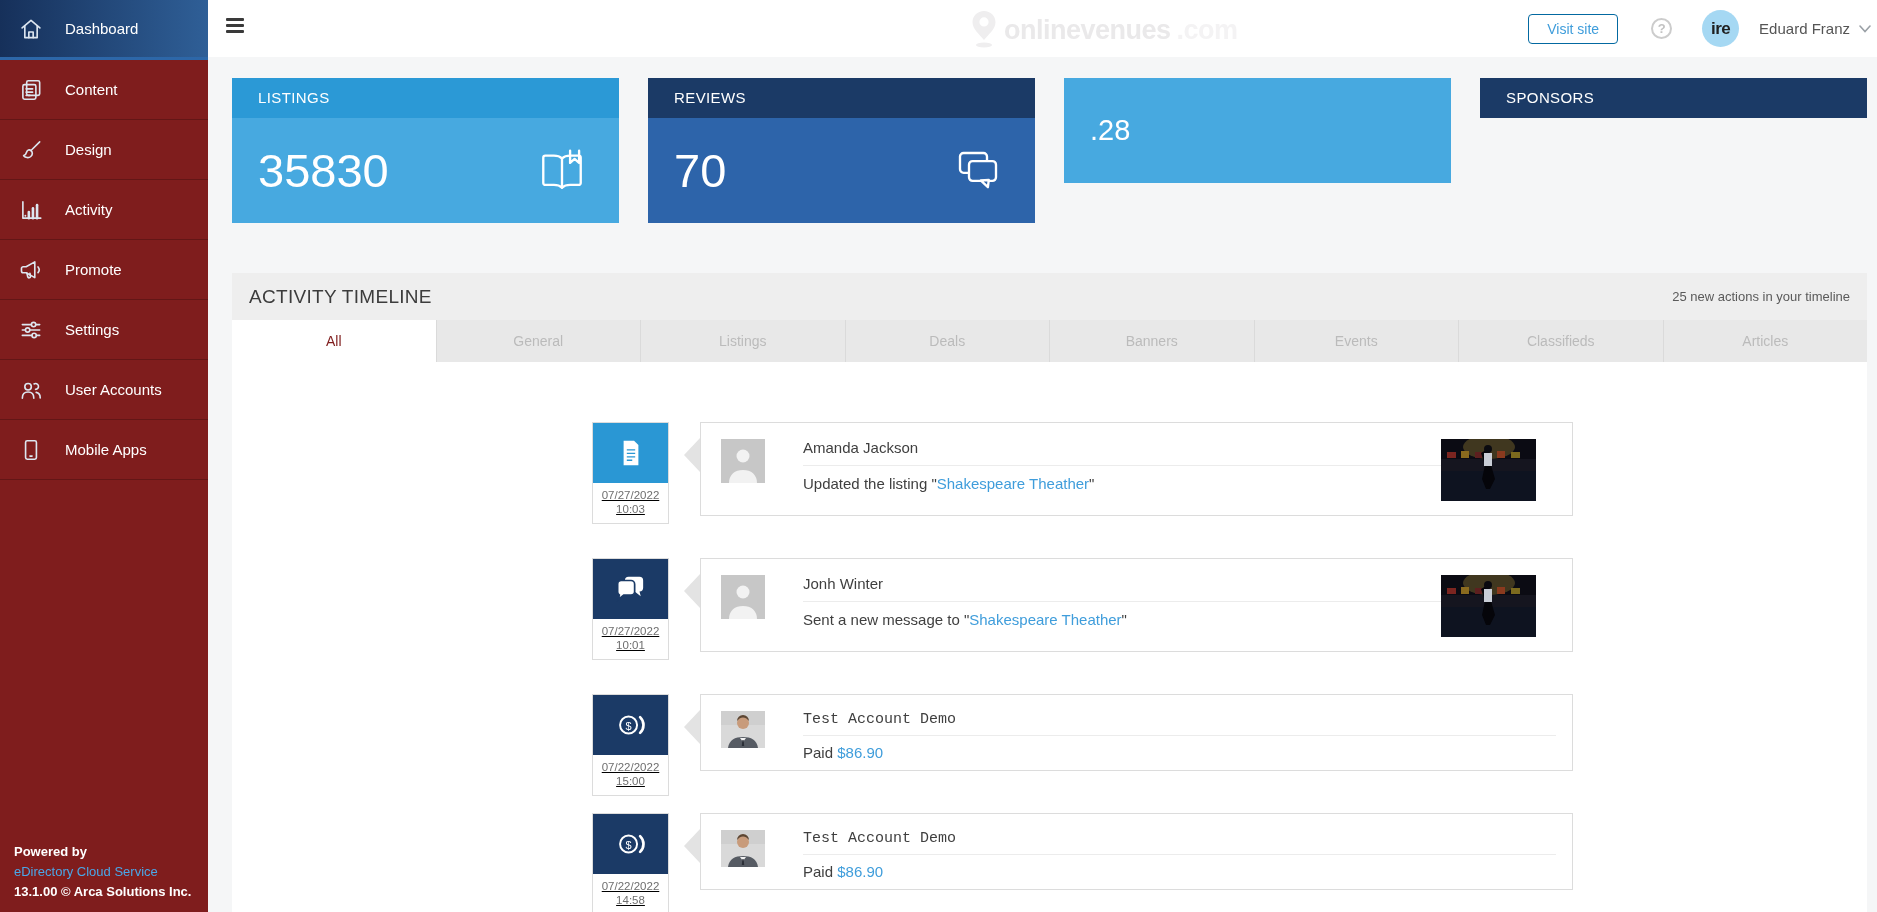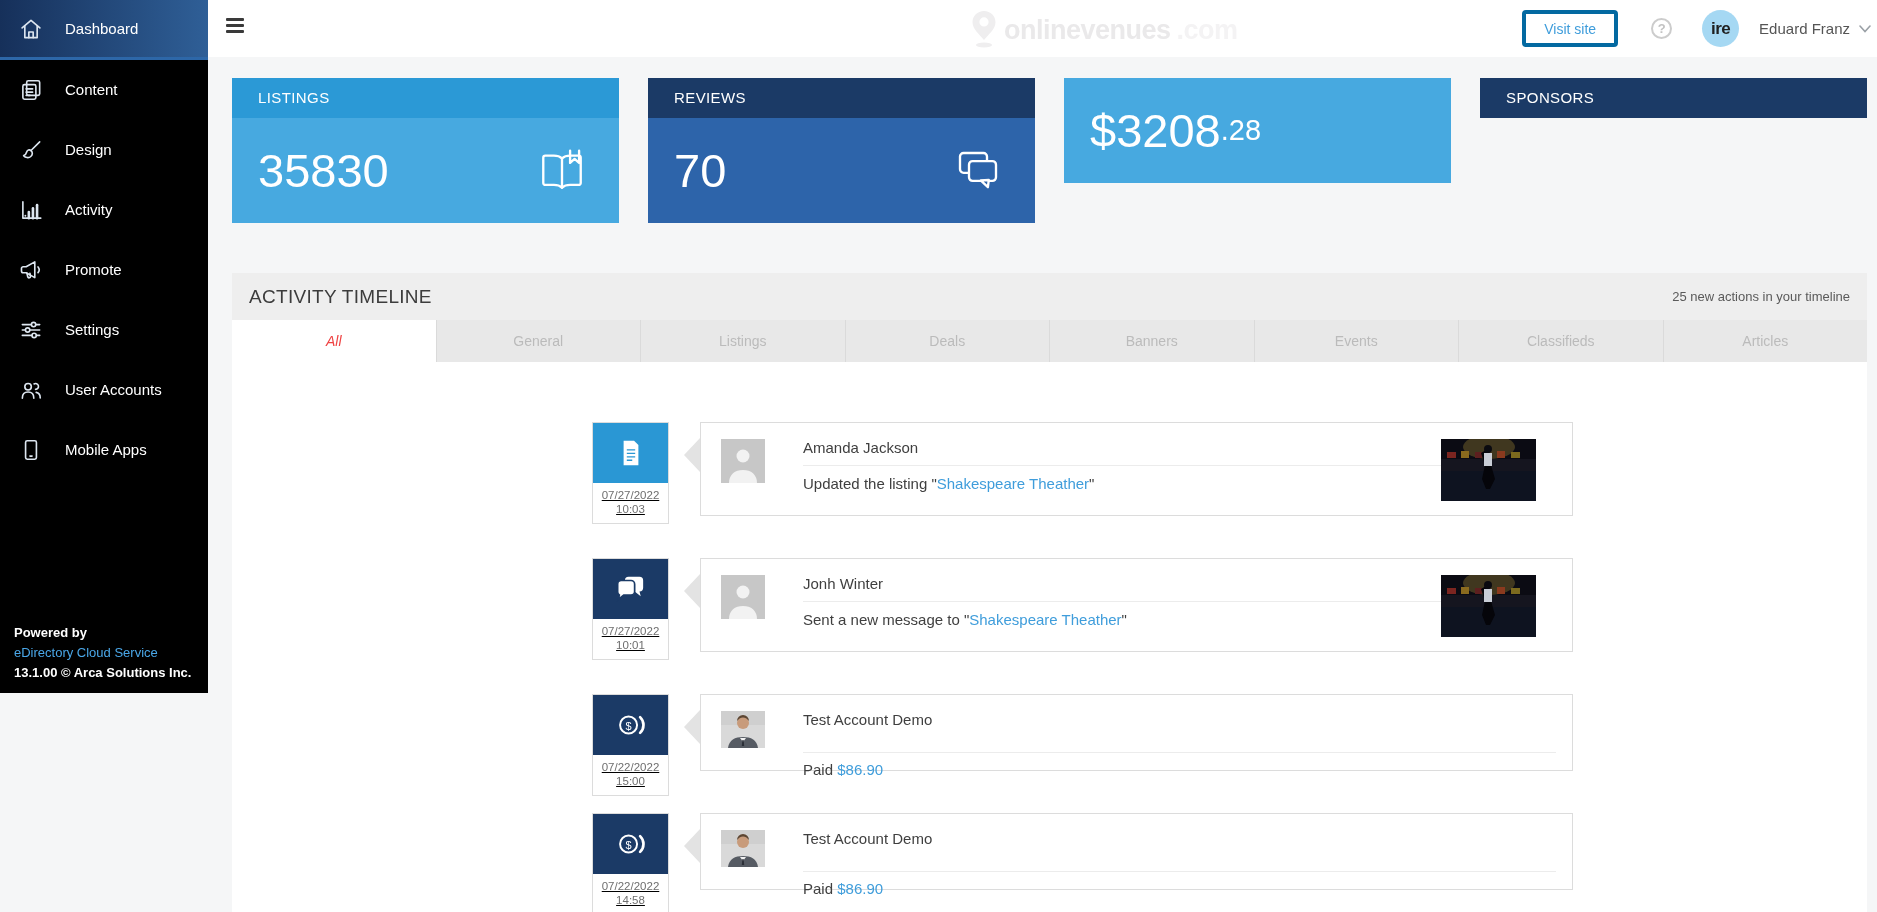--- a/index.html
+++ b/index.html
@@ -3,21 +3,21 @@
 <meta charset="utf-8">
 <style>
   * { box-sizing: border-box; }
   html,body { margin:0; padding:0; }
   body {
     width:1877px; height:912px; overflow:hidden; position:relative;
     background:#f5f6f7; font-family:"Liberation Sans", sans-serif;
   }
 
   
-  .sidebar { position:absolute; left:0; top:0; width:208px; height:693px; background:#000000; z-index:5; }
+  .sidebar { position:absolute; left:0; top:0; width:208px; height:912px; background:#7f1d1d; z-index:5; }
   .nav-item {
     height:60px; display:flex; align-items:center; padding-left:17px;
     border-bottom:1px solid rgba(0,0,0,0.22); cursor:pointer;
   }
   .nav-item .nicon { width:27px; height:27px; flex:0 0 27px; display:flex; align-items:center; justify-content:center; }
   .nav-item .nlabel { margin-left:21px; color:#ffffff; font-size:15px; }
   .nav-item.active { background:linear-gradient(90deg,#16305a 0%, #2f5f97 100%); border-bottom:3px solid #2d67a8; }
   .nicon svg { stroke:#dde6f0; fill:none; stroke-width:1.5; stroke-linecap:round; stroke-linejoin:round; }
   .sidebar-footer { position:absolute; left:14px; bottom:10px; font-size:13px; line-height:20px; color:#ffffff; }
   .sf-bold { font-weight:bold; }
@@ -26,21 +26,21 @@
   
   .topbar { position:absolute; left:208px; top:0; right:0; height:57px; background:#ffffff; z-index:4; }
   .hamburger { position:absolute; left:18px; top:18px; width:18px; height:15px; cursor:pointer; }
   .hamburger span { display:block; height:3px; background:#3a3a3a; margin-bottom:3px; border-radius:1px; }
   .watermark { position:absolute; left:762px; top:9px; display:flex; align-items:flex-start; user-select:none; }
   .wm-pin svg { fill:#efeeef; }
   .wm-text { font-size:27px; font-weight:bold; color:#eae9ea; margin-left:6px; margin-top:6px; letter-spacing:-0.5px; }
   .wm-tld { color:#f4f3f4; font-weight:bold; }
   .header-right { position:absolute; right:6px; top:0; height:57px; display:flex; align-items:center; }
   .visit-btn {
-    height:37px; padding:0 18px; background:#fff; border:4px solid #0369a1; border-radius:4px;
+    height:30px; padding:0 18px; background:#fff; border:1px solid #0369a1; border-radius:4px;
     color:#3f9ddb; font-size:14px; font-family:"Liberation Sans",sans-serif; cursor:pointer;
   }
   .help-circle {
     width:21px; height:21px; border:2px solid #cccccc; border-radius:50%; margin-left:33px;
     display:flex; align-items:center; justify-content:center; color:#c2c2c2; font-size:13px; font-weight:bold; cursor:pointer;
   }
   .user-avatar {
     width:37px; height:37px; border-radius:50%; background:#a5d8f3; margin-left:30px;
     display:flex; align-items:center; justify-content:center; color:#1f1f1f;
     font-weight:bold; font-size:17px; letter-spacing:-0.5px; cursor:pointer;
@@ -67,21 +67,21 @@
   .panel { position:absolute; left:232px; top:273px; right:10px; bottom:0; background:#ffffff; }
   .panel-hd { height:47px; background:#eeeeee; display:flex; align-items:center; justify-content:space-between; padding:0 17px; }
   .panel-title { font-size:19px; color:#3c3c3c; letter-spacing:0.3px; }
   .panel-summary { font-size:13px; color:#5a5a5a; }
   .tabs { display:flex; height:42px; }
   .tab {
     flex:1; display:flex; align-items:center; justify-content:center;
     background:#e8e8e8; color:#bbbbbb; font-size:14px; border-right:1px solid #dadada; cursor:pointer;
   }
   .tab:last-child { border-right:none; }
-  .tab.active { background:#ffffff; color:#ef4444;font-style:italic; }
+  .tab.active { background:#ffffff; color:#7f1d1d; }
 
   .t-body { padding-top:60px; position:relative; }
   .t-row { position:relative; margin-bottom:42px; }
   .badge-box { position:absolute; left:360px; top:0; width:77px; background:#fff; border:1px solid #dcdcdc; z-index:2;text-decoration:underline; }
   .badge-icon { height:60px; display:flex; align-items:center; justify-content:center; }
   .badge-icon.light { background:#2a97d4; }
   .badge-icon.dark { background:#1b3a66; }
   .badge-date { font-size:11.5px; color:#6e6e6e; text-align:center; padding:5px 2px 7px; line-height:14px; }
   .t-arrow {
     position:absolute; left:452px; top:16px; width:0; height:0;
@@ -89,21 +89,21 @@
   }
   .t-card {
     position:relative; margin-left:468px; width:873px; height:94px;
     background:#fff; border:1px solid #dcdcdc; padding:16px 16px 0 20px;
   }
   .t-card.short { height:77px; }
   .t-avatar { position:absolute; left:20px; top:16px; width:44px; height:44px; overflow:hidden; }
   .t-text { margin-left:82px; }
   .t-name-row { font-size:15px; color:#3f3f3f; padding-bottom:9px; border-bottom:1px solid #ececec; }
   .t-card.with-thumb .t-name-row { margin-right:112px; }
-  .t-card.short .t-name-row { padding-bottom:24px; }
+  .t-card.short .t-name-row { padding-bottom:7px;font-family:Liberation Mono, monospace; }
   .t-action { padding-top:9px; font-size:15px; color:#3f3f3f; }
   .t-card.short .t-action { padding-top:8px; }
   .t-link { color:#3f9ddb; cursor:pointer; text-decoration:none; }
   .thumb { position:absolute; right:36px; top:16px; width:95px; height:62px; }
 </style>
 </head>
 <body>
 
 <div class="sidebar">
   <div class="nav-item active">
@@ -254,21 +254,20 @@
             <rect x="12" y="10" width="30" height="22" rx="4"></rect>
             <rect class="fillbg" x="22" y="19" width="30" height="22" rx="4"></rect>
             <path class="fillbg" d="M44 40 l-1 8 l-8 -7.5 z"></path>
           </svg>
       </span>
     </div>
   </div>
 
   <div class="stat-card light">
     <div class="stat-bd">
-      <span class="stat-value">$3208</span>
       <span class="stat-cents">.28</span>
     </div>
   </div>
 
   <div class="stat-card dark">
     <div class="stat-hd">SPONSORS</div>
   </div>
 </div>
 
 <div class="panel">

